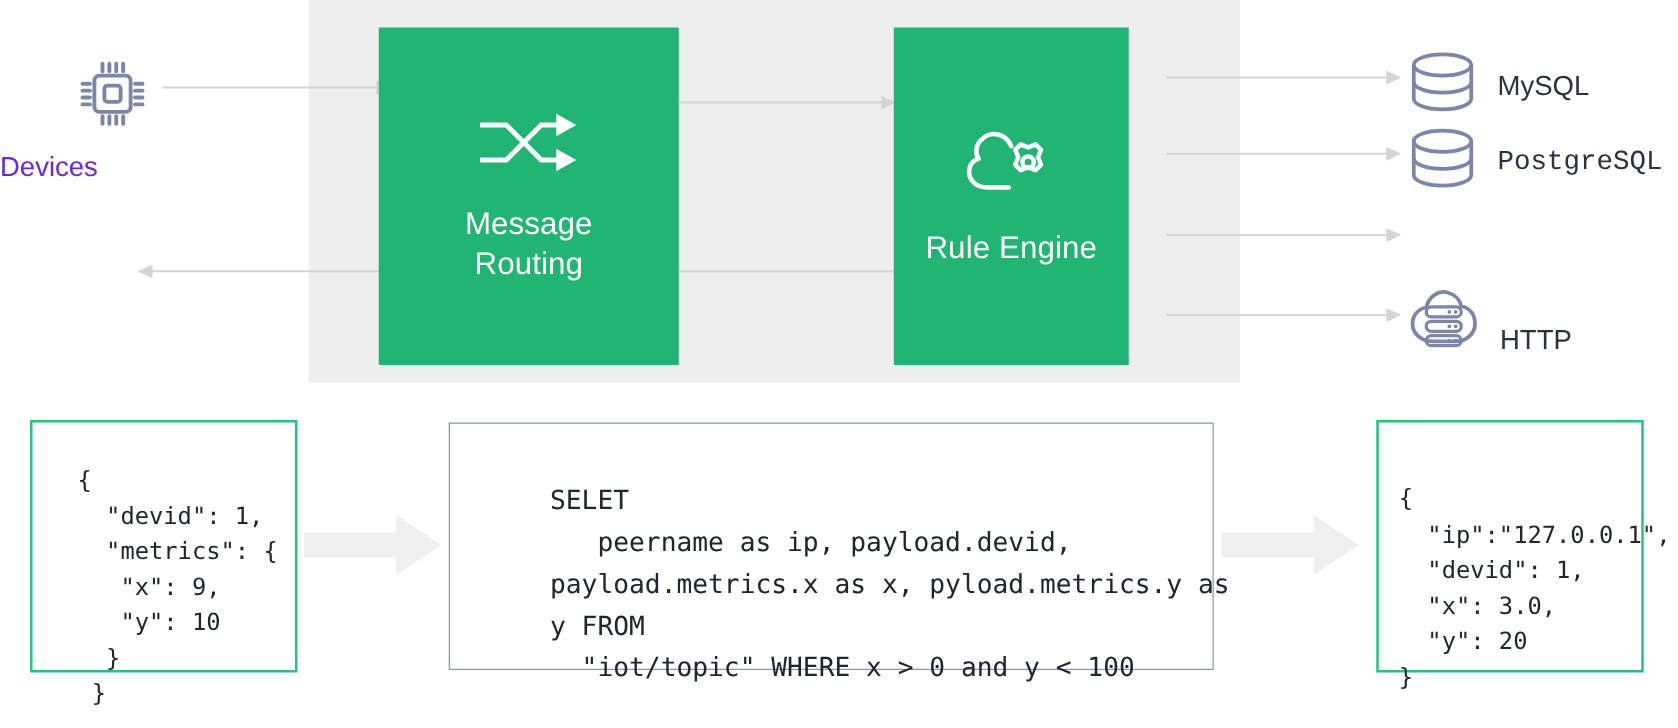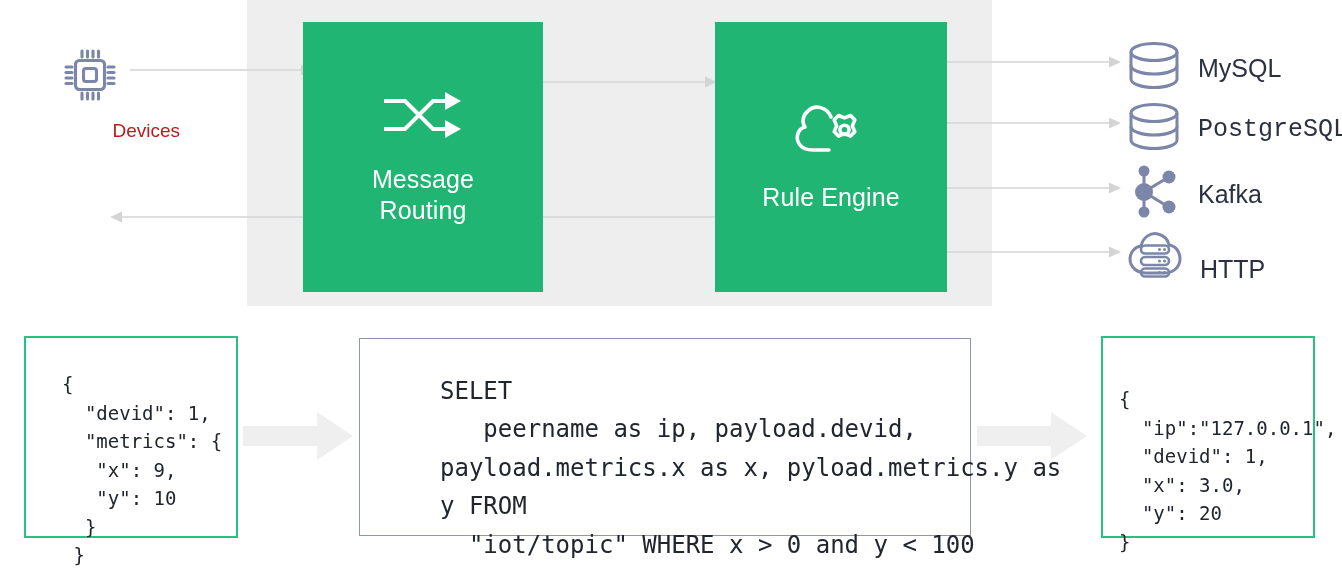--- a/index.html
+++ b/index.html
@@ -57,55 +57,55 @@
 
   #box-message-routing {
     left: 303px;
     top: 22px;
     width: 240px;
     height: 270px;
   }
   #box-rule-engine {
     left: 715px;
     top: 22px;
-    width: 232px;
+    width: 188px;
     height: 270px;
   }
 
   
   .endpoint-left {
     position: absolute;
     width: 180px;
     text-align: center;
   }
   .endpoint-left .ep-icon {
     display: block;
     margin: 0 auto;
   }
   .endpoint-left .ep-label {
     display: block;
     margin-top: 10px;
-    font-size: 19px;
-    color: #b91c1c;
-    text-align: right;
+    font-size: 22px;
+    color: #6d28d9;
+    text-align: left;
   }
   #endpoint-devices { left: 0px; top: 44px; }
   #endpoint-applications { left: 0px; top: 178px; }
 
   
   .endpoint-right {
     position: absolute;
     left: 1126px;
     display: flex;
     align-items: center;
     gap: 16px;
   }
   .endpoint-right .ep-icon { display: block; flex: none; }
   .endpoint-right .ep-label {
-    font-size: 25px;
+    font-size: 22px;
     color: #2c3142;
     white-space: nowrap;
   }
   #endpoint-mysql      { top: 41px; }
   #endpoint-postgresql { top: 102px; font-family: Liberation Mono, monospace; }
   #endpoint-kafka      { top: 165px; }
   #endpoint-http       { top: 228px; align-items: flex-end; }
 
   
   .thin-arrow { position: absolute; }
@@ -139,22 +139,22 @@
 
   #codebox-sql {
     left: 359px;
     top: 338px;
     width: 612px;
     height: 198px;
   }
   #codebox-sql .code-text {
     position: absolute;
     left: 80px;
-    top: 9px;
-    font-size: 24px;
+    top: 24px;
+    font-size: 21px;
     line-height: 1.60;
   }
 
   #codebox-output {
     left: 1101px;
     top: 336px;
     width: 214px;
     height: 202px;
   }
   #codebox-output .code-text {
@@ -288,38 +288,20 @@
         <g stroke="#7b86a8" stroke-width="3" fill="none">
           <ellipse cx="28" cy="11" rx="23" ry="8.5"></ellipse>
           <path d="M5 11 V38 C5 42.7 15.3 46.5 28 46.5 C40.7 46.5 51 42.7 51 38 V11"></path>
           <path d="M5 24.5 C5 29.2 15.3 33 28 33 C40.7 33 51 29.2 51 24.5"></path>
         </g>
       </svg>
     </span>
     <span class="ep-label">PostgreSQL</span>
   </div>
 
-  <div class="endpoint-right" id="endpoint-kafka">
-    <span class="ep-icon">
-      <svg width="56" height="54" viewBox="0 0 56 54">
-        <g stroke="#7b86a8" stroke-width="3" fill="#7b86a8">
-          <line x1="18" y1="27" x2="41" y2="13"></line>
-          <line x1="18" y1="27" x2="41" y2="41"></line>
-          <line x1="18" y1="27" x2="18" y2="7"></line>
-          <line x1="18" y1="27" x2="18" y2="47"></line>
-          <circle cx="18" cy="27" r="9" stroke="none"></circle>
-          <circle cx="18" cy="6" r="5.5" stroke="none"></circle>
-          <circle cx="18" cy="47" r="5.5" stroke="none"></circle>
-          <circle cx="43" cy="12" r="6.5" stroke="none"></circle>
-          <circle cx="43" cy="42" r="6.5" stroke="none"></circle>
-        </g>
-      </svg>
-    </span>
-    <span class="ep-label">Kafka</span>
-  </div>
 
   <div class="endpoint-right" id="endpoint-http">
     <span class="ep-icon">
       <svg width="58" height="52" viewBox="0 0 58 52">
         <g stroke="#7b86a8" stroke-width="3" fill="none" stroke-linecap="round" stroke-linejoin="round">
           <path d="M20 45 C11 45 4 39 4 31 C4 24 9 19 15 18 C17 9 25 4 32 6 C38 7.5 42 12 43 17 C50 18 54 24 54 31 C54 39 47 45 39 45 Z"></path>
         </g>
         <g fill="none" stroke="#7b86a8" stroke-width="2.6">
           <rect x="15" y="17.5" width="28" height="8" rx="4"></rect>
           <rect x="15" y="29" width="28" height="8" rx="4"></rect>

